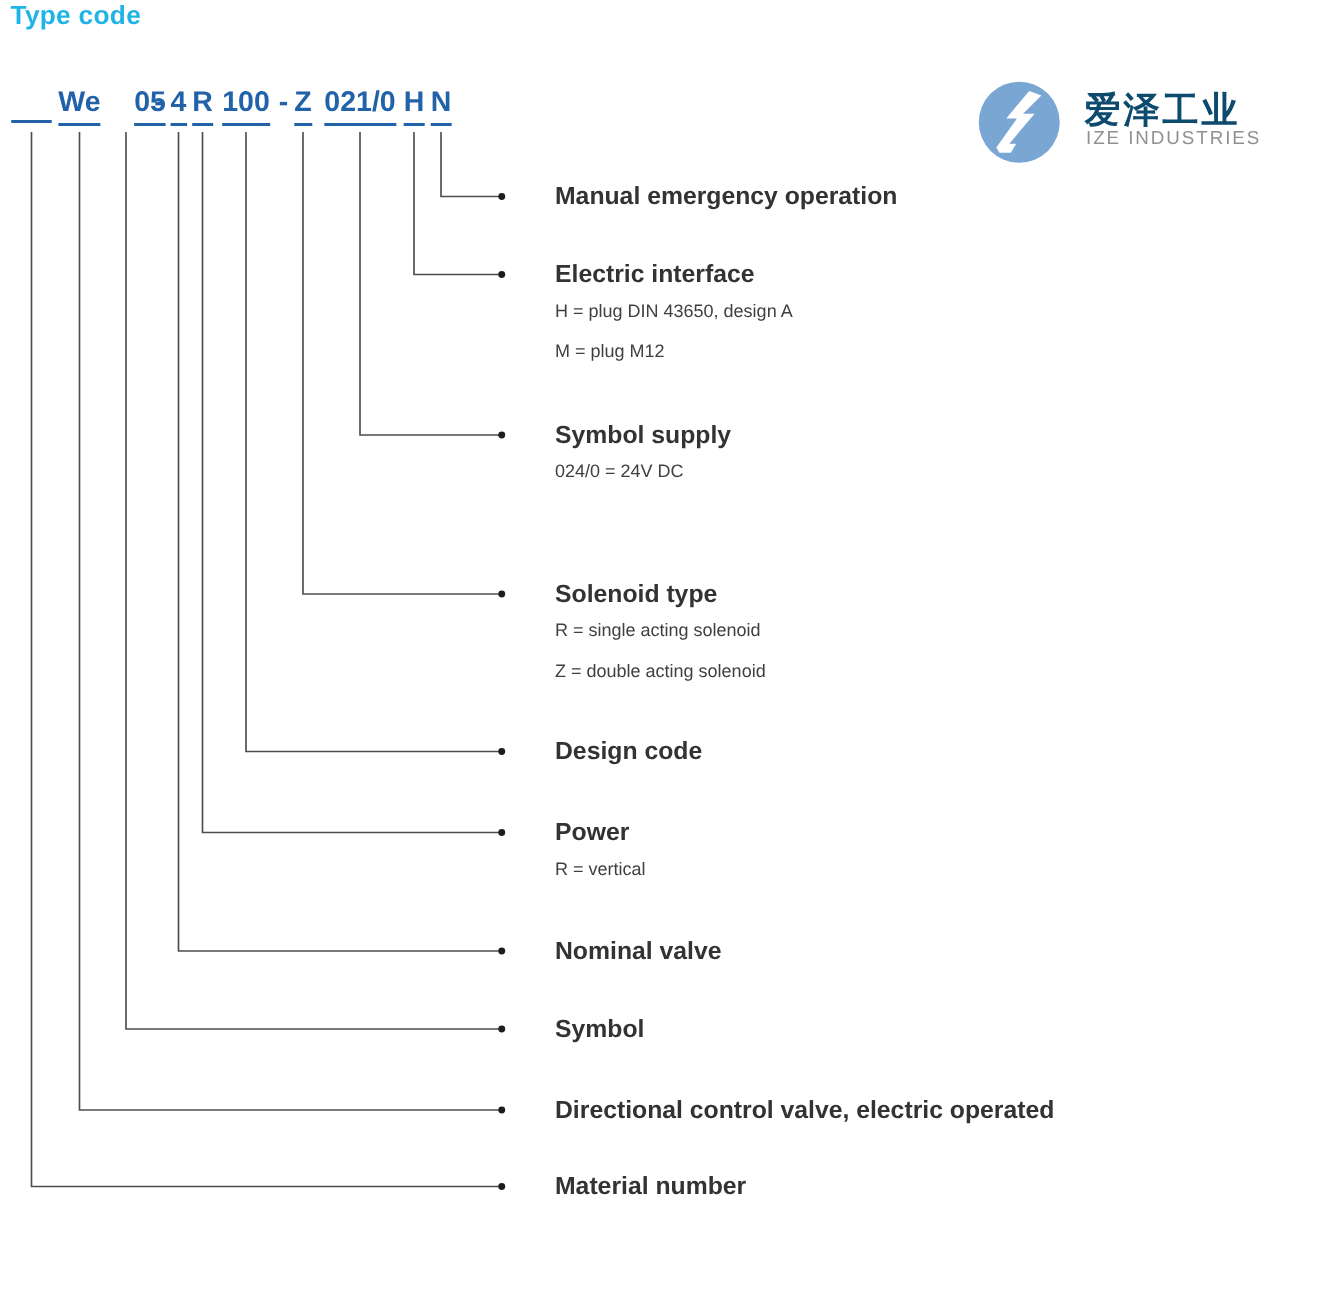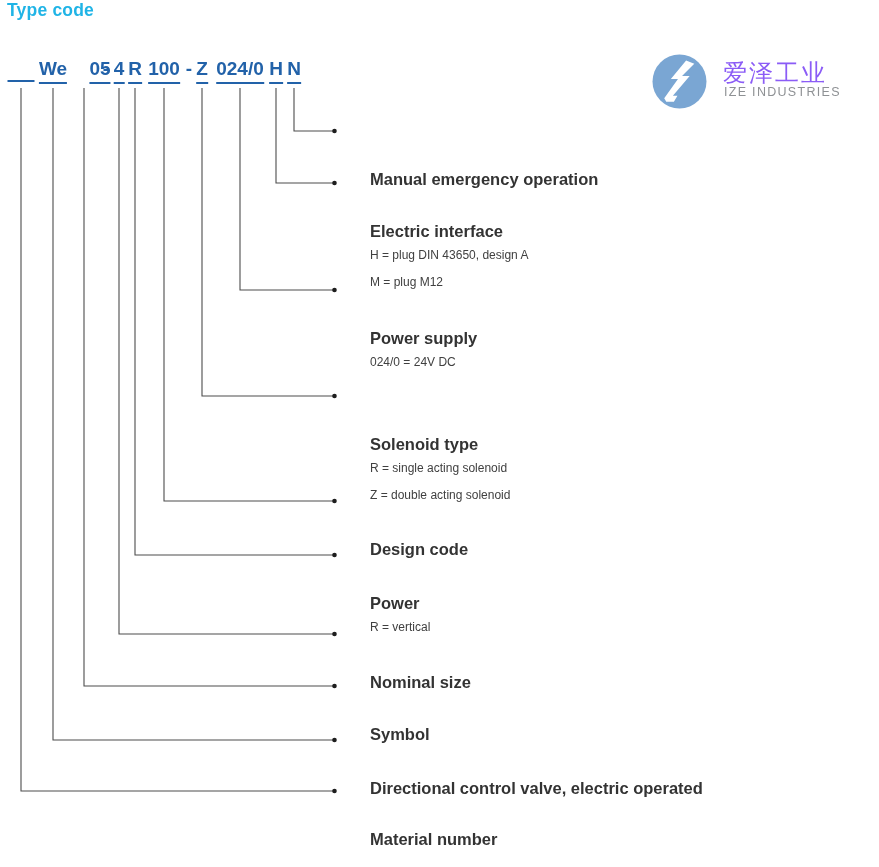--- a/index.html
+++ b/index.html
@@ -14,21 +14,21 @@
   .page-title{
     position:absolute;left:7px;top:0px;
     font-size:17.5px;font-weight:700;color:#20b4e6;
     letter-spacing:.2px;
   }
   
   .logo{position:absolute;left:652px;top:52px;width:220px;height:60px;}
   .logo-icon{position:absolute;left:0;top:2px;width:55px;height:55px;}
   .logo-cn{
     position:absolute;left:71px;top:5px;
-    font-size:24px;font-weight:400;color:#8b5cf6;letter-spacing:2px;
+    font-size:24px;font-weight:700;color:#0c4a6e;letter-spacing:2px;
     white-space:nowrap;
   }
   .logo-en{
     position:absolute;left:72px;top:33px;
     font-size:12.5px;font-weight:400;color:#8e9194;letter-spacing:1.3px;
     white-space:nowrap;
   }
   
   .code-seg{
     position:absolute;top:58px;
@@ -40,21 +40,21 @@
   .code-seg.ul{border-bottom:2px solid #2262a9;}
   .seg-blank{width:27px;height:20px;}
   .x0{left:21px}.x1{left:53px}.x2{left:100px}.x3{left:106px}
   .x4{left:119px}.x5{left:135px}.x6{left:164px}.x7{left:189px}
   .x8{left:202px}.x9{left:240px}.x10{left:276px}.x11{left:294px}
   
   .connectors{position:absolute;left:0;top:0;width:879px;height:867px;pointer-events:none;}
   .connectors path{fill:none;stroke:#4d4d4d;stroke-width:1.1;}
   .connectors circle{fill:#1d1d1d;}
   
-  .row{position:absolute;left:370px;width:480px;margin-top:48px;}
+  .row{position:absolute;left:370px;width:480px;}
   .row-label{
     display:block;font-size:16.5px;font-weight:700;color:#333333;
     line-height:22px;white-space:nowrap;
   }
   .row-sub{
     display:block;font-size:12px;font-weight:400;color:#404040;
     line-height:27px;white-space:nowrap;
   }
   .row-sub:first-of-type{margin-top:3px;}
   .r0{top:120px}.r1{top:172px}.r2{top:279px}.r3{top:385px}.r4{top:490px}
@@ -78,21 +78,21 @@
 
   <span class="code-seg ul seg-blank x0"></span>
   <span class="code-seg ul x1">We</span>
   <span class="code-seg ul x2">05</span>
   <span class="code-seg x3">-</span>
   <span class="code-seg ul x4">4</span>
   <span class="code-seg ul x5">R</span>
   <span class="code-seg ul x6">100</span>
   <span class="code-seg x7">-</span>
   <span class="code-seg ul x8">Z</span>
-  <span class="code-seg ul x9">024/0</span>
+  <span class="code-seg ul x9">021/0</span>
   <span class="code-seg ul x10">H</span>
   <span class="code-seg ul x11">N</span>
 
   <svg class="connectors" viewBox="0 0 879 867">
     <path d="M294 88 V131 H334"></path>
       <circle cx="334.5" cy="131" r="2.3"></circle>
     <path d="M276 88 V183 H334"></path>
       <circle cx="334.5" cy="183" r="2.3"></circle>
     <path d="M240 88 V290 H334"></path>
       <circle cx="334.5" cy="290" r="2.3"></circle>
@@ -116,41 +116,41 @@
     <span class="row-label">Manual emergency operation</span>
   </div>
 
   <div class="row r1">
     <span class="row-label">Electric interface</span>
     <span class="row-sub">H = plug DIN 43650, design A</span>
     <span class="row-sub">M = plug M12</span>
   </div>
 
   <div class="row r2">
-    <span class="row-label">Power supply</span>
+    <span class="row-label">Symbol supply</span>
     <span class="row-sub">024/0 = 24V DC</span>
   </div>
 
   <div class="row r3">
     <span class="row-label">Solenoid type</span>
     <span class="row-sub">R = single acting solenoid</span>
     <span class="row-sub">Z = double acting solenoid</span>
   </div>
 
   <div class="row r4">
     <span class="row-label">Design code</span>
   </div>
 
   <div class="row r5">
     <span class="row-label">Power</span>
     <span class="row-sub">R = vertical</span>
   </div>
 
   <div class="row r6">
-    <span class="row-label">Nominal size</span>
+    <span class="row-label">Nominal valve</span>
   </div>
 
   <div class="row r7">
     <span class="row-label">Symbol</span>
   </div>
 
   <div class="row r9">
     <span class="row-label">Material number</span>
   </div>
 

